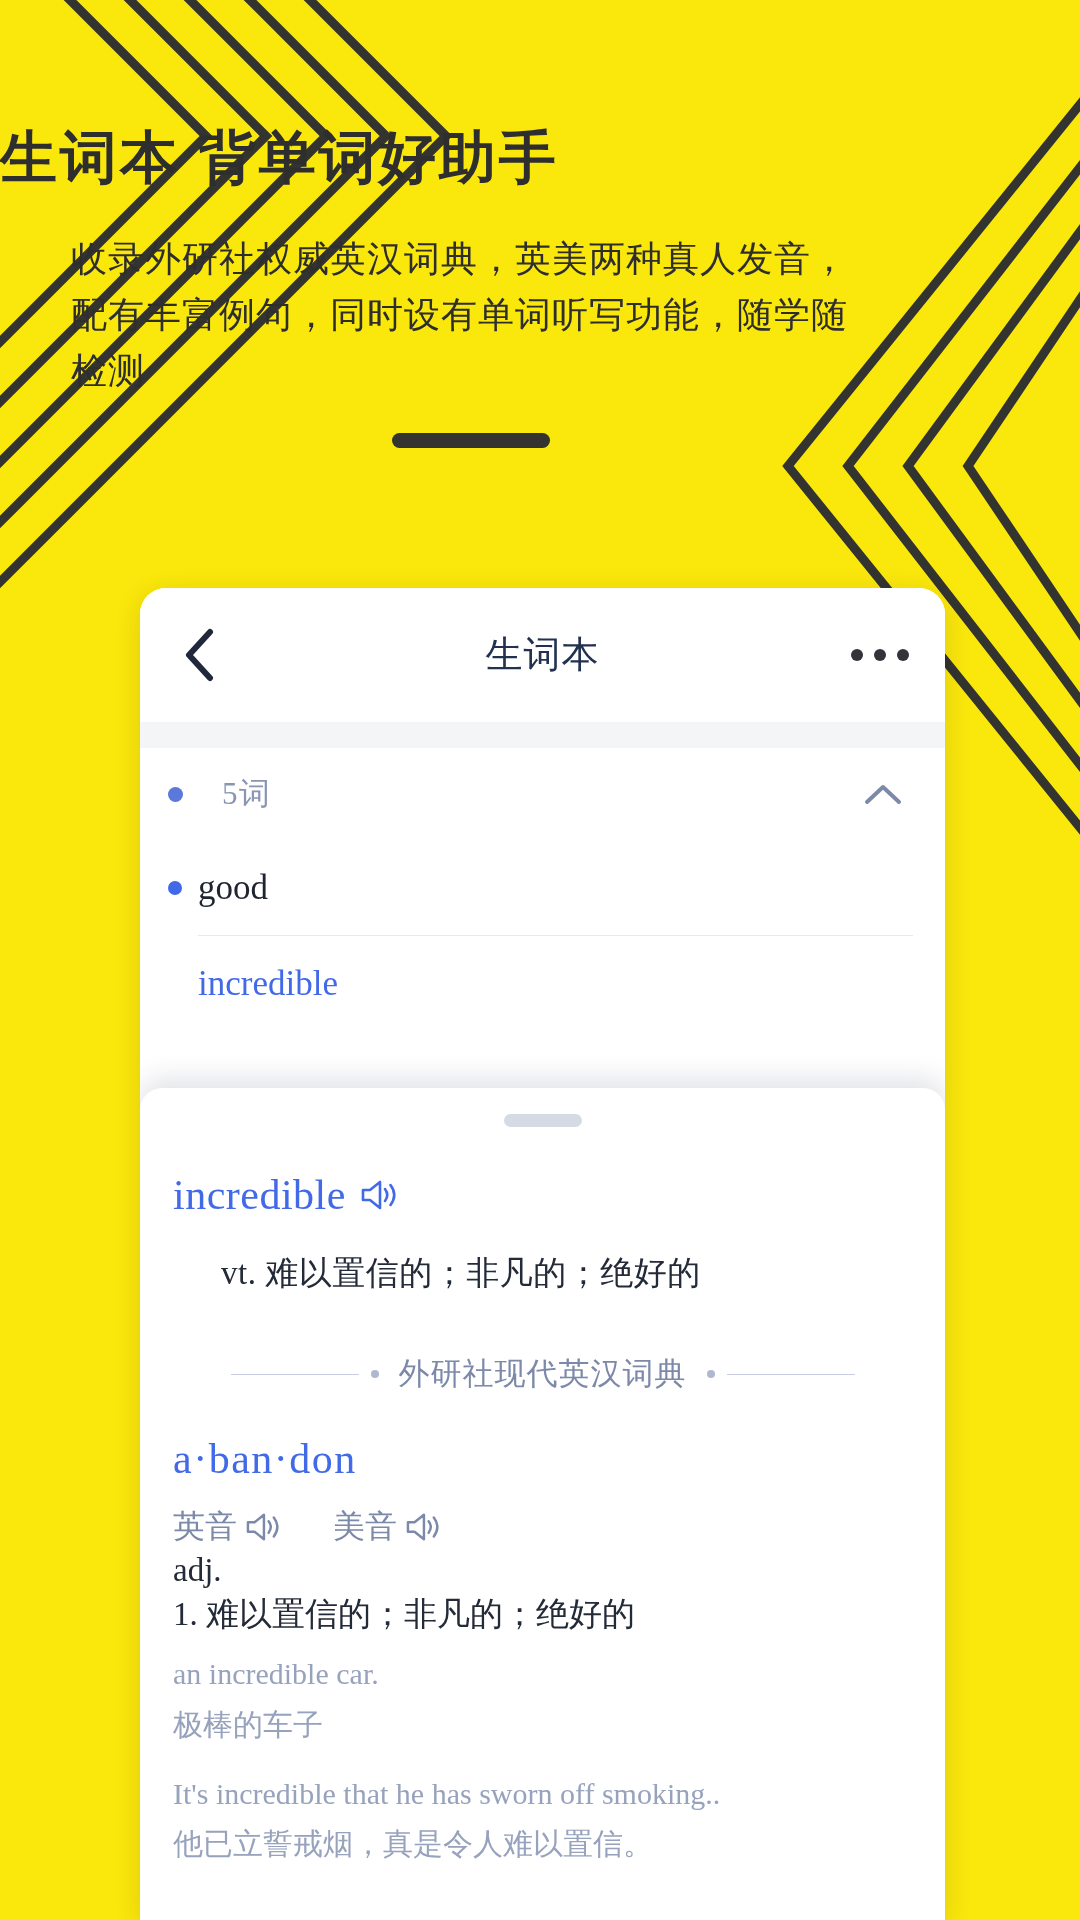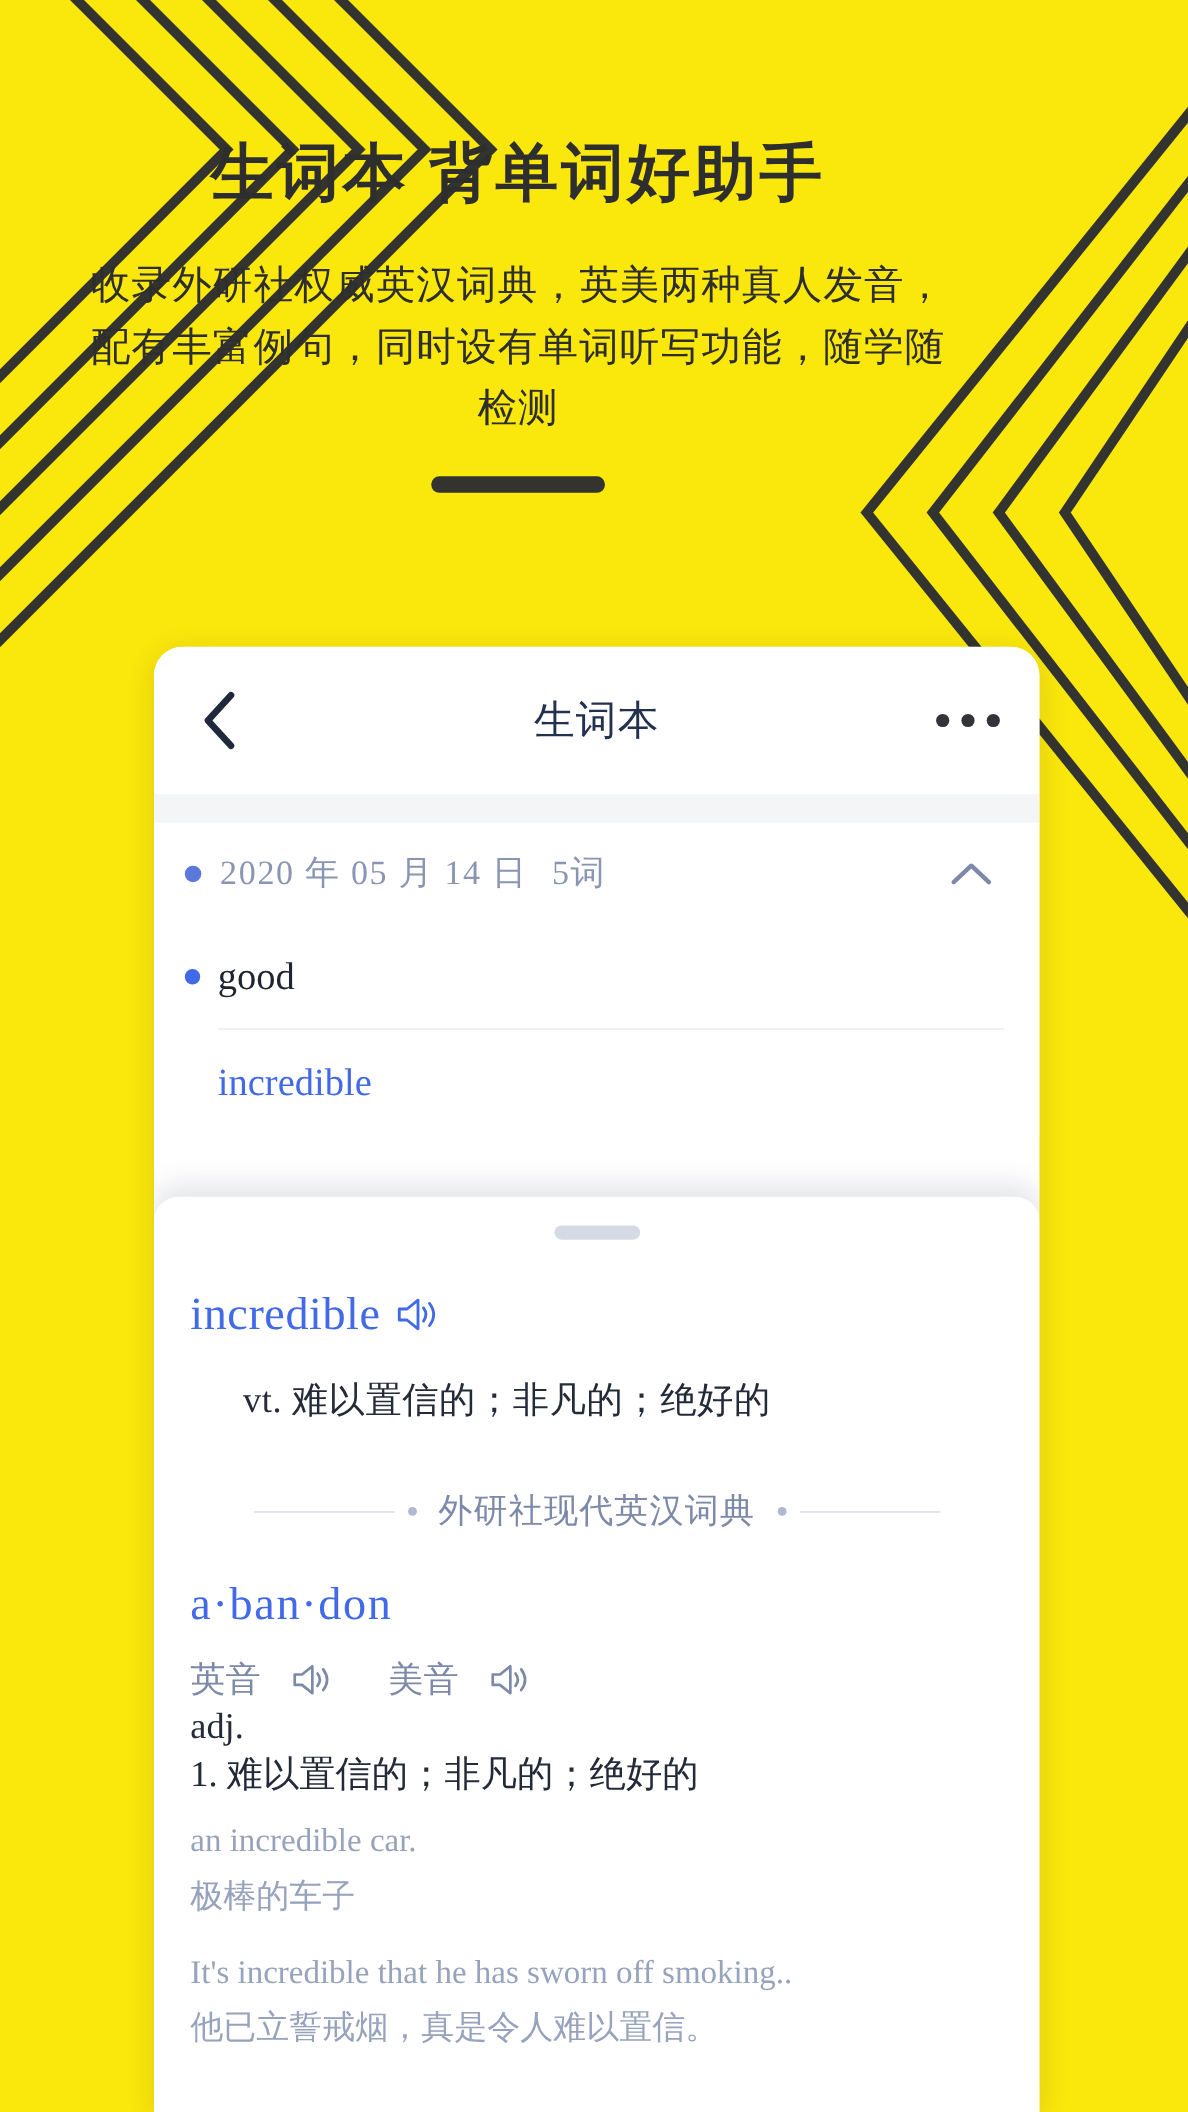--- a/index.html
+++ b/index.html
@@ -24,21 +24,21 @@
     height: 1920px;
     pointer-events: none;
   }
 
   
   .hero {
     position: absolute;
     top: 0;
     left: 0;
     width: 942px;
-    text-align: center;
+    text-align: left;
   }
   .hero-title {
     margin: 0;
     padding-top: 122px;
     font-size: 57px;
     font-weight: bold;
     letter-spacing: 3px;
     color: #2E2E2E;
     line-height: 1.25;
   }
@@ -258,21 +258,21 @@
   .pron-row {
     display: flex;
     align-items: center;
     gap: 14px;
     margin-top: 22px;
     padding-left: 3px;
   }
   .pron-item {
     display: flex;
     align-items: center;
-    gap: 28px;
+    gap: 8px;
     margin-right: 38px;
   }
   .pron-label {
     font-size: 32px;
     color: #7C89A8;
   }
 
   .pos {
     padding-left: 3px;
     font-size: 33px;
@@ -345,21 +345,20 @@
       <i></i>
     </div>
   </div>
 
   <div class="nav-divider"></div>
 
   <div class="wordlist">
 
     <div class="group-row">
       <span class="dot"></span>
-      <span class="group-label">2020 年 05 月 14 日</span>
       <span class="group-label" style="margin-left:22px;">5词</span>
       <span class="group-caret">
         <svg width="40" height="26" viewBox="0 0 40 26">
           <polyline points="4,21 20,6 36,21" fill="none" stroke="#7C89A8" stroke-width="4" stroke-linecap="round" stroke-linejoin="round"></polyline>
         </svg>
       </span>
     </div>
 
     <div class="word-row">
       <span class="dot"></span>

